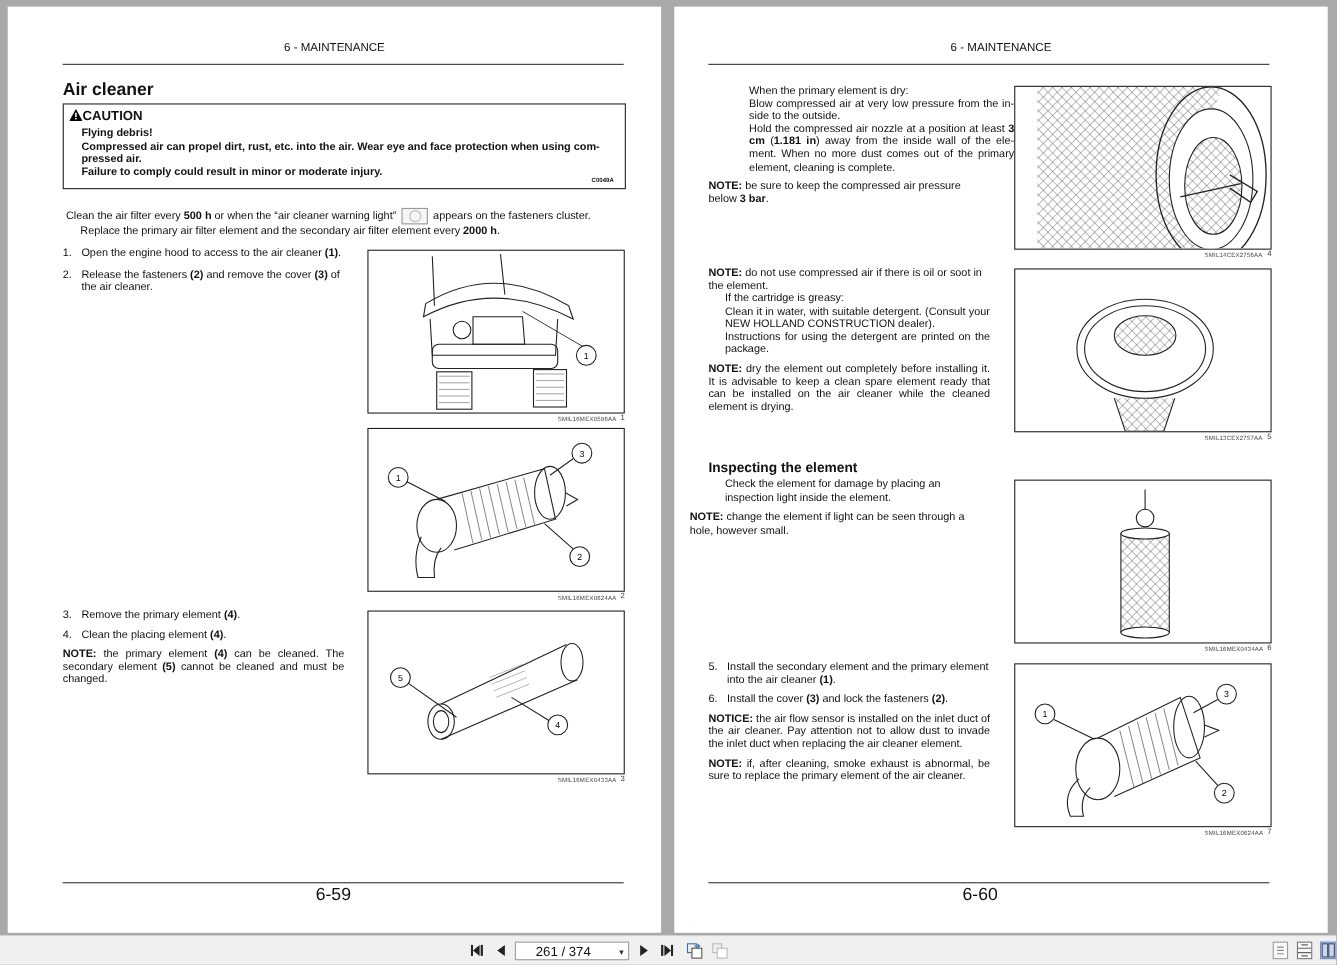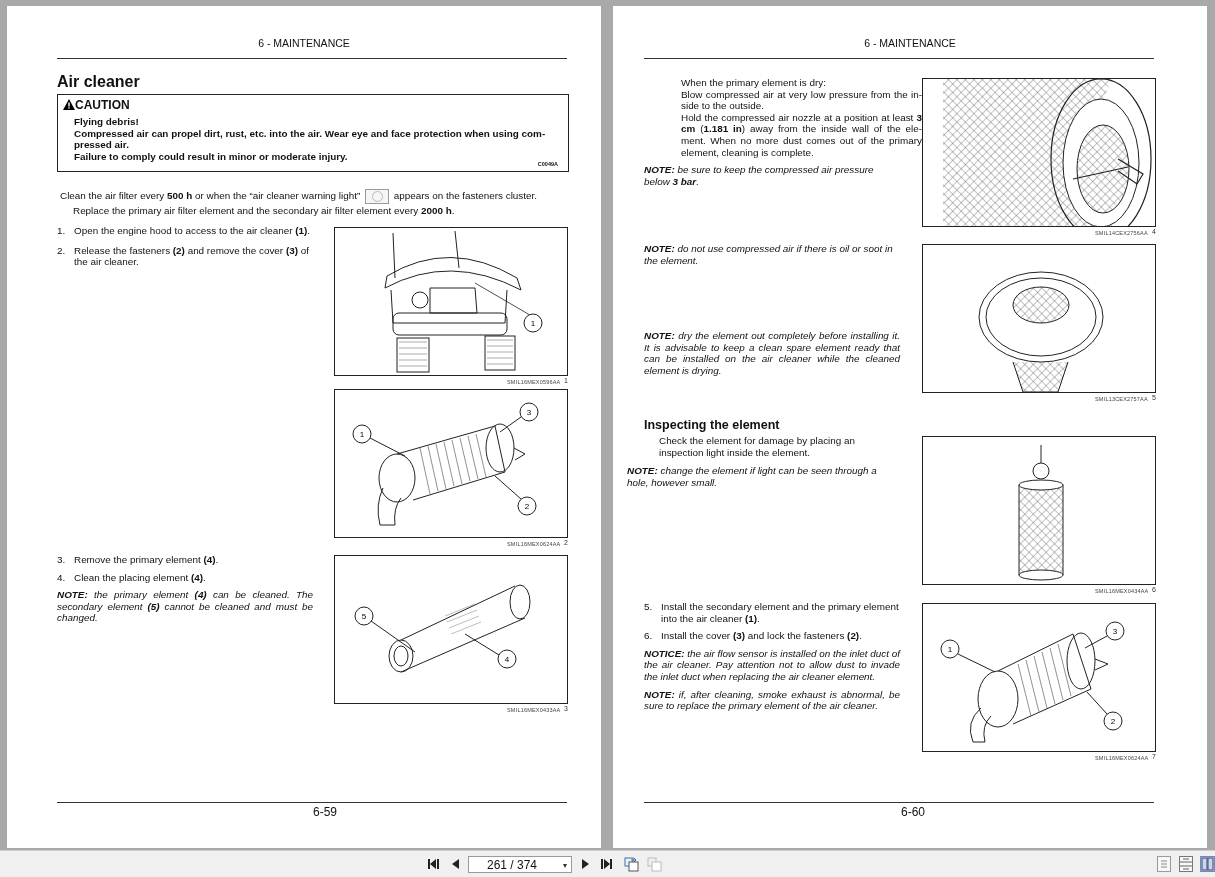--- a/index.html
+++ b/index.html
@@ -3,24 +3,24 @@
 <meta charset="utf-8">
 <style>
   html,body{margin:0;padding:0;}
   body{width:1215px;height:877px;background:#a9a9a9;position:relative;overflow:hidden;font-family:"Liberation Sans",sans-serif;color:#111;}
   .page{position:absolute;top:6px;background:#fff;height:842px;}
   #page-left{left:7px;width:594px;}
   #page-right{left:613px;width:594px;}
   .running-head{position:absolute;top:31px;left:0;width:100%;text-align:center;font-size:10.5px;}
   .head-rule{position:absolute;top:52px;height:1px;background:#333;}
   .foot-rule{position:absolute;top:796px;height:1px;background:#333;}
-  .folio{position:absolute;top:799px;font-size:12px;text-align:right;}
+  .folio{position:absolute;top:799px;font-size:16px;text-align:left;}
   .txt{position:absolute;font-size:9.9px;line-height:11.6px;}
   .txt b{font-weight:bold;}
-  .it{font-style:italic;}
+  .it{}
   .justify{text-align:justify;}
   h1{position:absolute;margin:0;font-size:16px;font-weight:bold;}
   h2{position:absolute;margin:0;font-size:12.5px;font-weight:bold;}
   .fig{position:absolute;border:1px solid #222;background:#fff;overflow:hidden;}
   .fig svg{width:100%;height:100%;display:block;}
   .figcap{position:absolute;font-size:5.5px;color:#444;letter-spacing:.2px;}
   .fignum{position:absolute;font-size:7px;color:#333;}
   .caution{position:absolute;left:50px;top:88px;width:510px;height:76px;border:1px solid #222;}
   .caution .title{position:absolute;left:5px;top:3px;font-weight:bold;font-size:12px;}
   .caution .body{position:absolute;left:16px;top:21px;width:480px;font-size:9.9px;line-height:11.6px;font-weight:bold;}
@@ -170,20 +170,25 @@
   <div class="head-rule" style="left:31px;width:510px;"></div>
 
   <div class="txt justify" style="left:46px;top:71px;width:241px;margin-left:22px;">
     <div>When the primary element is dry:</div>
     <div>Blow compressed air at very low pressure from the in-side to the outside.</div>
     <div><span>Hold the compressed air nozzle at a position at least </span><b>3 cm</b><span> (</span><b>1.181 in</b><span>) away from the inside wall of the ele-ment.  When no more dust comes out of the primary element, cleaning is complete.</span></div>
   </div>
   <div class="txt it" style="left:31px;top:158px;width:256px;"><b>NOTE:</b><span> be sure to keep the compressed air pressure below </span><b>3 bar</b><span>.</span></div>
 
   <div class="txt it" style="left:31px;top:237px;width:256px;"><b>NOTE:</b><span> do not use compressed air if there is oil or soot in the element.</span></div>
+  <div class="txt justify" style="left:46px;top:260px;width:241px;">
+    <div>If the cartridge is greasy:</div>
+    <div>Clean it in water, with suitable detergent. (Consult your NEW HOLLAND CONSTRUCTION dealer).</div>
+    <div>Instructions for using the detergent are printed on the package.</div>
+  </div>
   <div class="txt it justify" style="left:31px;top:324px;width:256px;"><b>NOTE:</b><span> dry the element out completely before installing it. It is advisable to keep a clean spare element ready that can be installed on the air cleaner while the cleaned element is drying.</span></div>
 
   <h2 style="left:31px;top:412px;">Inspecting the element</h2>
   <div class="txt" style="left:46px;top:429px;width:241px;">Check the element for damage by placing an inspection light inside the element.</div>
   <div class="txt it" style="left:14px;top:459px;width:256px;"><b>NOTE:</b><span> change the element if light can be seen through a hole, however small.</span></div>
 
   <div class="txt" style="left:31px;top:595px;width:256px;">
     <div class="li">
         <span class="n">5.</span>
         <span><span>Install the secondary element and the primary element into the air cleaner </span><b>(1)</b><span>.</span></span>

